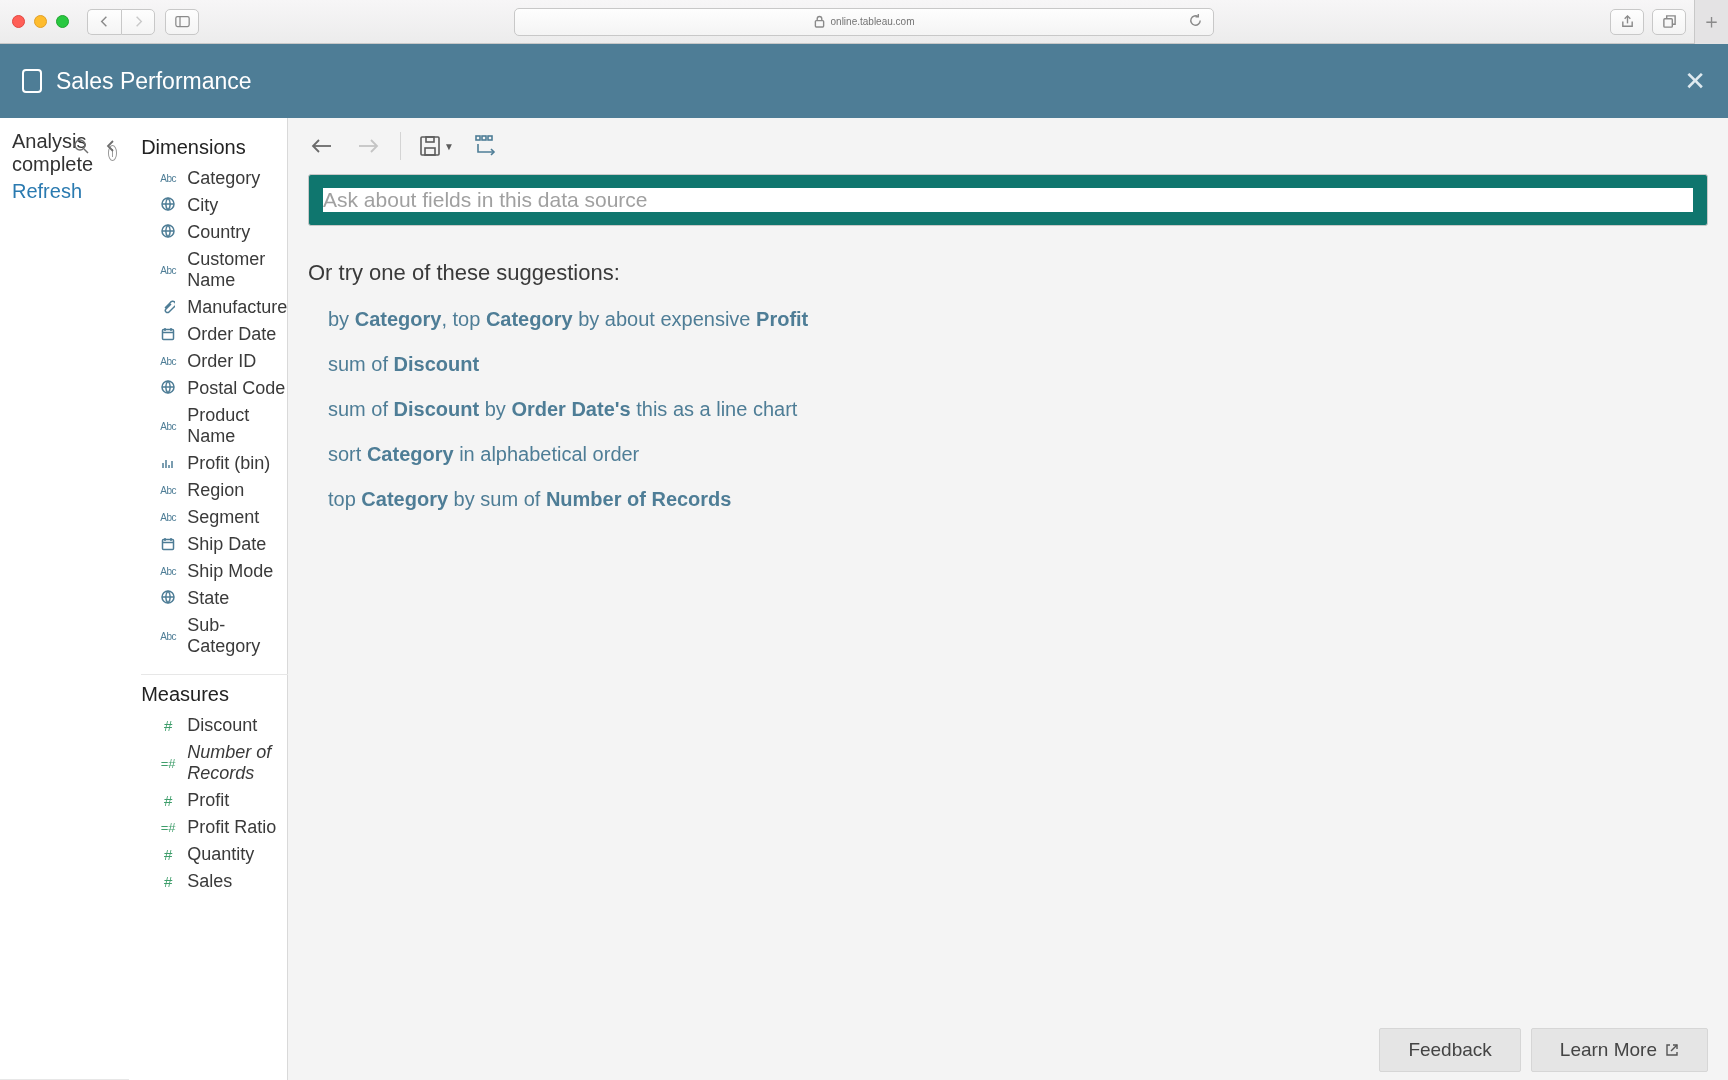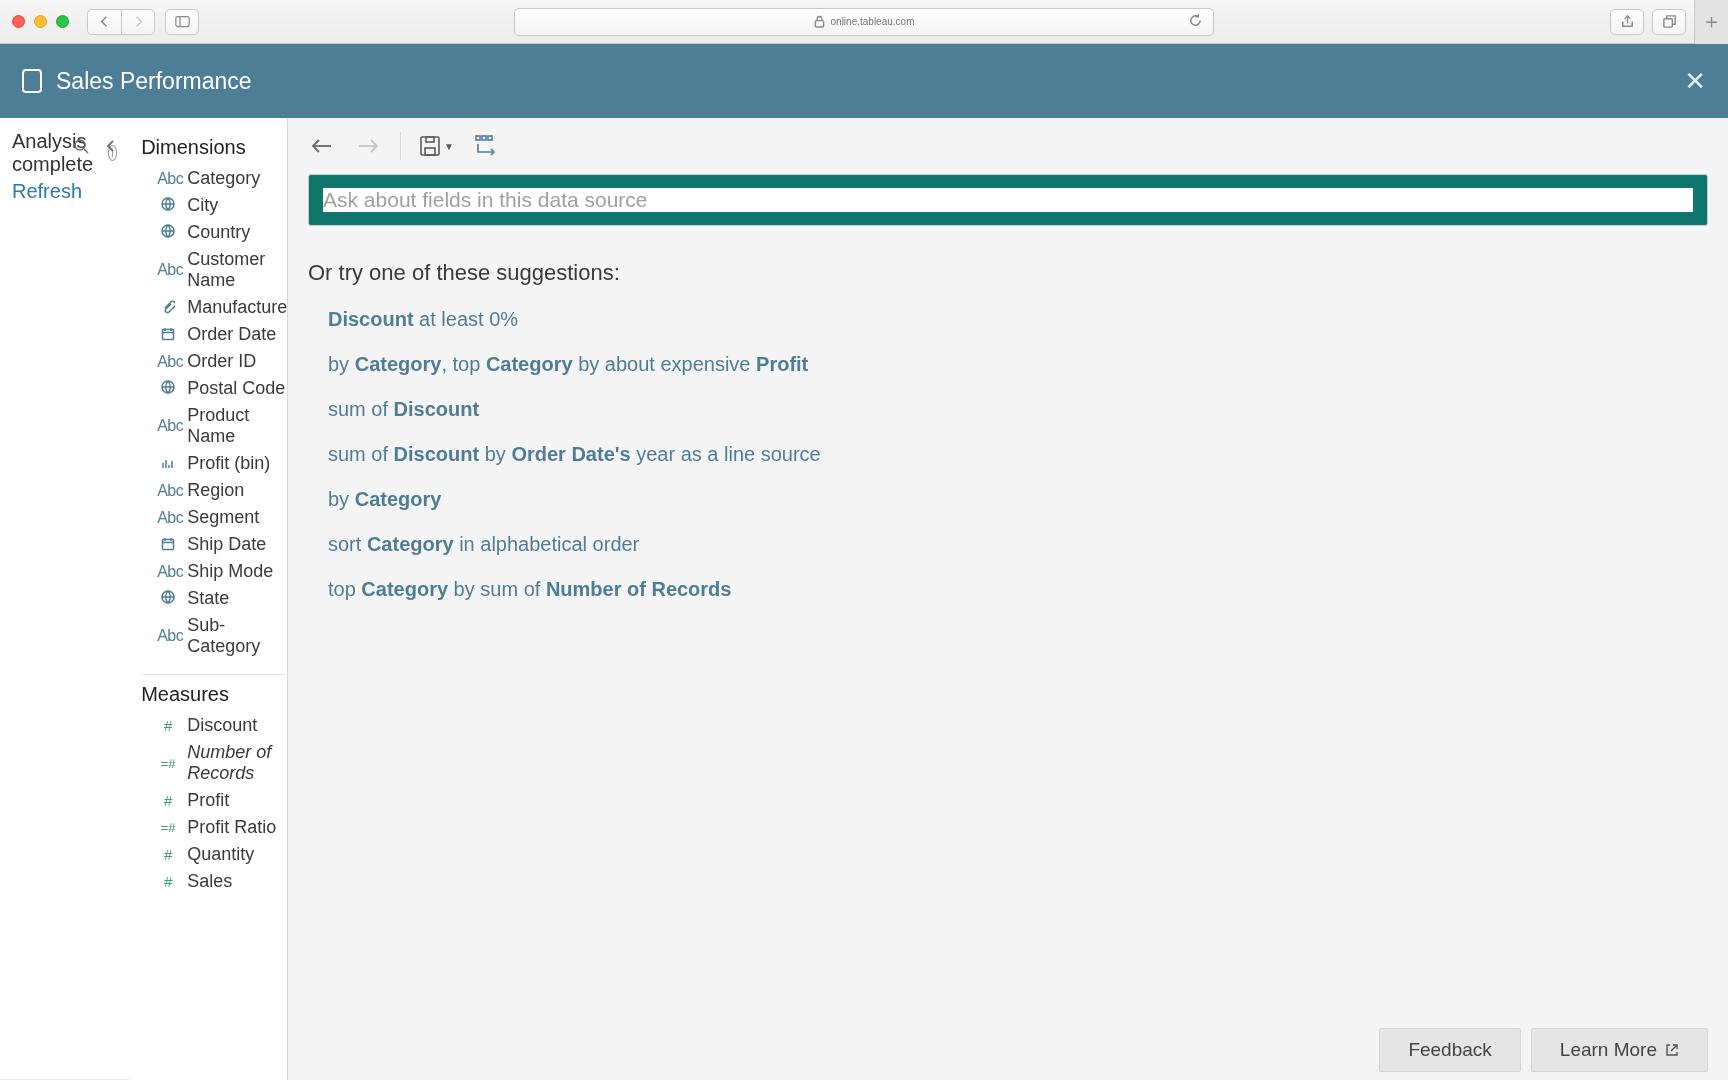--- a/index.html
+++ b/index.html
@@ -54,21 +54,21 @@
   .status-line{font-size:20px;color:#333;display:flex;align-items:center;gap:8px;}
   .info-circle{width:16px;height:16px;border:1.2px solid #9a9a9a;border-radius:50%;display:inline-flex;align-items:center;justify-content:center;font-size:11px;color:#9a9a9a;}
   .refresh-link{color:#2a7ab0;font-size:20px;margin-top:4px;display:inline-block;cursor:pointer;}
   .left-header .search-ico{position:absolute;right:40px;top:20px;color:#6e6e6e;}
   .left-header .collapse-ico{position:absolute;right:12px;top:20px;color:#6e6e6e;}
 
   .field-section{padding:10px 12px 4px 12px;}
   .section-title{font-weight:400;font-size:20px;color:#222;margin:8px 0 6px 0;}
   .field-row{display:flex;align-items:center;gap:8px;padding:3px 0 3px 16px;font-size:18px;color:#3a3a3a;cursor:pointer;}
   .ftype{width:22px;text-align:center;font-size:11px;color:#4e7d96;flex-shrink:0;}
-  .ftype.abc{font-size:16px;letter-spacing:-0.5px;}
+  .ftype.abc{font-size:10px;letter-spacing:-0.5px;}
   .ftype.geo{font-size:13px;}
   .ftype.num{color:#3f9e6b;font-size:15px;}
   .ftype.calc{color:#3f9e6b;font-size:13px;}
   .ftype svg{stroke:#4e7d96;fill:none;stroke-width:1.5;}
   .italic{font-style:italic;}
   .section-divider{border:none;border-top:1px solid #e7e7e7;margin:14px 0 4px 0;}
 
   
   .main-pane{flex:1;background:#f4f4f4;position:relative;display:flex;flex-direction:column;}
   .toolbar{height:56px;display:flex;align-items:center;padding:0 20px;gap:18px;}
@@ -346,25 +346,23 @@
       </div>
     </div>
 
     <div class="ask-input">
       <input type="text" placeholder="Ask about fields in this data source" style="">
     </div>
 
     <div class="suggestions">
       <div class="sug-title">Or try one of these suggestions:</div>
       <div id="suggestions-list">
-          <div class="sug-item"><span class="bold">Discount</span><span> at least 0%</span></div>
           <div class="sug-item"><span>by </span><span class="bold">Category</span><span>, top </span><span class="bold">Category</span><span> by about expensive </span><span class="bold">Profit</span></div>
           <div class="sug-item"><span>sum of </span><span class="bold">Discount</span></div>
-          <div class="sug-item"><span>sum of </span><span class="bold">Discount</span><span> by </span><span class="bold">Order Date's</span><span> year as a line source</span></div>
-          <div class="sug-item"><span>by </span><span class="bold">Category</span></div>
+          <div class="sug-item"><span>sum of </span><span class="bold">Discount</span><span> by </span><span class="bold">Order Date's</span><span> this as a line chart</span></div>
           <div class="sug-item"><span>sort </span><span class="bold">Category</span><span> in alphabetical order</span></div>
           <div class="sug-item"><span>top </span><span class="bold">Category</span><span> by sum of </span><span class="bold">Number of Records</span></div>
         </div>
     </div>
 
     <div class="footer-btns">
       <div class="big-btn">
         <span>Feedback</span>
       </div>
       <div class="big-btn">

